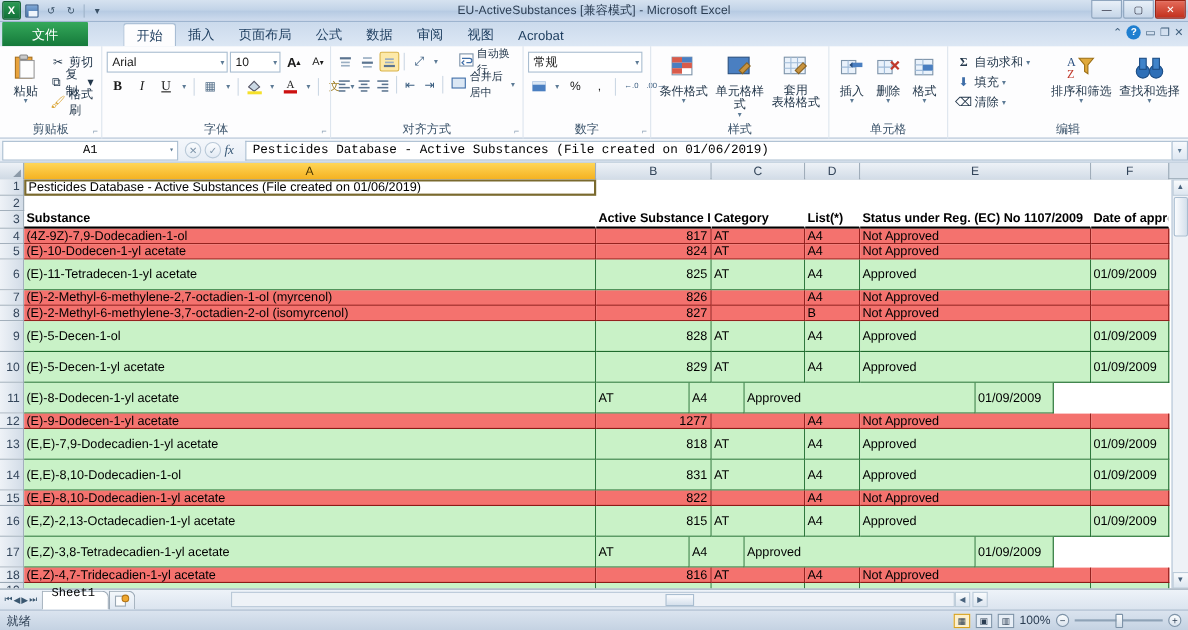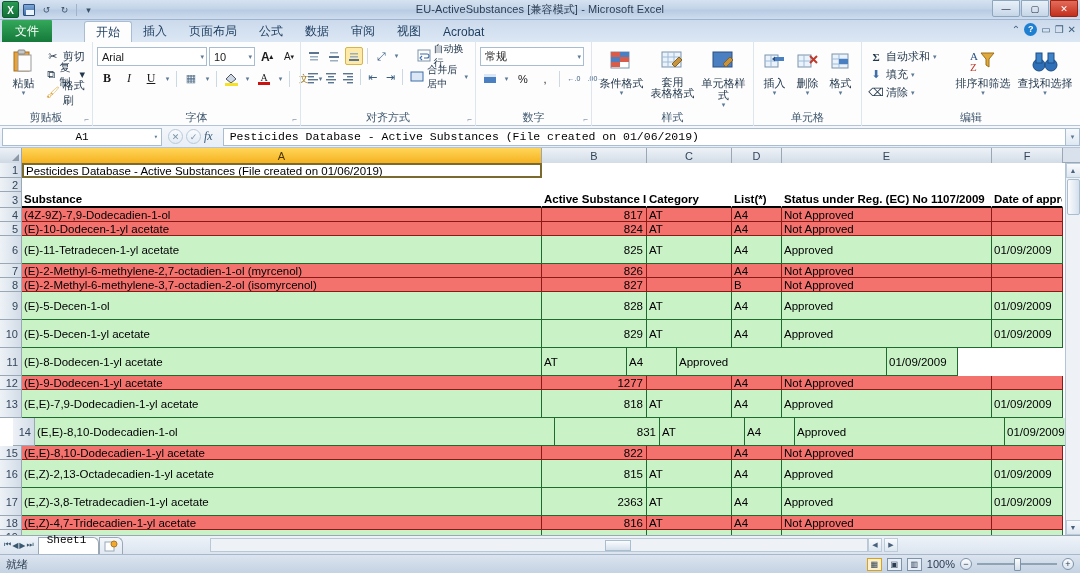--- a/index.html
+++ b/index.html
@@ -48,21 +48,21 @@
     height:22px; display:flex; align-items:flex-end; padding-left:2px;
     background:linear-gradient(to bottom,#cbdaec,#dce7f4);
     position:relative;
   }
   .tab {
     height:21px; padding:0 11px; font-size:12px; color:#1c3c5e;
     display:flex;align-items:center; cursor:default; position:relative;
   }
   .tab.file {
     background:linear-gradient(to bottom,#34a85a,#15793a); color:#fff; font-weight:normal;
-    height:22px; padding:0 13px; border-radius:1px 1px 0 0;
+    height:22px; padding:0 27px; border-radius:1px 1px 0 0;
   }
   .tab.active {
     background:#fdfdfe; border:1px solid #a8bdd4; border-bottom:none;
     border-radius:3px 3px 0 0; color:#1c3c5e;margin-left:32px;
   }
   .tabhelp { position:absolute; right:4px; top:3px; display:flex; gap:4px; align-items:center; }
   .tabhelp span { font-size:10px; color:#4a6party; color:#41607e; }
   .helpo { width:13px;height:13px;border-radius:50%;background:#1f7fd0;color:#fff;font-size:9px;font-weight:bold;line-height:13px;text-align:center; }
 
   
@@ -475,37 +475,37 @@
                 <rect x="11" y="7" width="9" height="5" fill="#d95b4a"></rect>
                 <rect x="2" y="12" width="9" height="5" fill="#d95b4a"></rect>
               </svg>
           </div>
           <div class="cap">条件格式</div>
           <div class="arr">▾</div>
         </div>
         <div class="bigbtn" style="width:54px">
           <div class="ic">
             <svg width="26" height="24" viewBox="0 0 26 24">
+                <rect x="2" y="2" width="19" height="15" fill="#4a7fc1" stroke="#2b5080"></rect>
+                <path d="M12 14 l7-7 3 3 -7 7 z" fill="#c8933e" stroke="#8a6220"></path>
+              </svg>
+          </div>
+          <div class="cap">单元格样式</div>
+          <div class="arr">▾</div>
+        </div>
+        <div class="bigbtn" style="width:54px">
+          <div class="ic">
+            <svg width="26" height="24" viewBox="0 0 26 24">
                 <rect x="2" y="2" width="19" height="15" fill="#eaf2fb" stroke="#7d93a9"></rect>
                 <path d="M2 7 h19 M2 12 h19 M8 2 v15 M14 2 v15" stroke="#9fbad8"></path>
                 <path d="M12 14 l7-7 3 3 -7 7 z" fill="#c8933e" stroke="#8a6220"></path>
               </svg>
           </div>
           <div class="cap" style="line-height:11px">套用</div>
           <div class="cap" style="line-height:11px">表格格式</div>
-        </div>
-        <div class="bigbtn" style="width:54px">
-          <div class="ic">
-            <svg width="26" height="24" viewBox="0 0 26 24">
-                <rect x="2" y="2" width="19" height="15" fill="#4a7fc1" stroke="#2b5080"></rect>
-                <path d="M12 14 l7-7 3 3 -7 7 z" fill="#c8933e" stroke="#8a6220"></path>
-              </svg>
-          </div>
-          <div class="cap">单元格样式</div>
-          <div class="arr">▾</div>
         </div>
       </div>
       <div class="glabel">样式</div>
     </div>
 
     <div class="rgroup" style="width:108px">
       <div class="gbody">
         <div class="bigbtn" style="width:36px">
           <div class="ic">
             <svg width="24" height="22" viewBox="0 0 24 22">
@@ -727,21 +727,21 @@
         <div class="row data green" style="height: 28px;">
           <div class="rh" style="height: 28px;">13</div>
           <div class="cell" style="width: 520px; flex: 0 0 520px; height: 28px;">(E,E)-7,9-Dodecadien-1-yl acetate</div>
           <div class="cell num" style="width: 105px; flex: 0 0 105px; height: 28px;">818</div>
           <div class="cell" style="width: 85px; flex: 0 0 85px; height: 28px;">AT</div>
           <div class="cell" style="width: 50px; flex: 0 0 50px; height: 28px;">A4</div>
           <div class="cell" style="width: 210px; flex: 0 0 210px; height: 28px;">Approved</div>
           <div class="cell" style="width: 71px; flex: 0 0 71px; height: 28px;">01/09/2009</div>
         </div>
         <div class="row data green" style="height: 28px;">
-          <div class="rh" style="height: 28px; margin-left: 13px;">14</div>
+          <div class="rh" style="height: 28px;">14</div>
           <div class="cell" style="width: 520px; flex: 0 0 520px; height: 28px; text-align: center;">(E,E)-8,10-Dodecadien-1-ol</div>
           <div class="cell num" style="width: 105px; flex: 0 0 105px; height: 28px;">831</div>
           <div class="cell" style="width: 85px; flex: 0 0 85px; height: 28px;">AT</div>
           <div class="cell" style="width: 50px; flex: 0 0 50px; height: 28px;">A4</div>
           <div class="cell" style="width: 210px; flex: 0 0 210px; height: 28px;">Approved</div>
           <div class="cell" style="width: 71px; flex: 0 0 71px; height: 28px;">01/09/2009</div>
         </div>
         <div class="row data red" style="height: 14px;">
           <div class="rh" style="height: 14px;">15</div>
           <div class="cell" style="width: 520px; flex: 0 0 520px; height: 14px;">(E,E)-8,10-Dodecadien-1-yl acetate</div>
@@ -756,21 +756,20 @@
           <div class="cell" style="width: 520px; flex: 0 0 520px; height: 28px;">(E,Z)-2,13-Octadecadien-1-yl acetate</div>
           <div class="cell num" style="width: 105px; flex: 0 0 105px; height: 28px;">815</div>
           <div class="cell" style="width: 85px; flex: 0 0 85px; height: 28px;">AT</div>
           <div class="cell" style="width: 50px; flex: 0 0 50px; height: 28px;">A4</div>
           <div class="cell" style="width: 210px; flex: 0 0 210px; height: 28px;">Approved</div>
           <div class="cell" style="width: 71px; flex: 0 0 71px; height: 28px;">01/09/2009</div>
         </div>
         <div class="row data green" style="height: 28px;">
           <div class="rh" style="height: 28px;">17</div>
           <div class="cell" style="width: 520px; flex: 0 0 520px; height: 28px;">(E,Z)-3,8-Tetradecadien-1-yl acetate</div>
-          <div class="cell num" style="width: 105px; flex: 0 0 105px; height: 28px;">2363</div>
           <div class="cell" style="width: 85px; flex: 0 0 85px; height: 28px;">AT</div>
           <div class="cell" style="width: 50px; flex: 0 0 50px; height: 28px;">A4</div>
           <div class="cell" style="width: 210px; flex: 0 0 210px; height: 28px;">Approved</div>
           <div class="cell" style="width: 71px; flex: 0 0 71px; height: 28px;">01/09/2009</div>
         </div>
         <div class="row data red" style="height: 14px;">
           <div class="rh" style="height: 14px;">18</div>
           <div class="cell" style="width: 520px; flex: 0 0 520px; height: 14px;">(E,Z)-4,7-Tridecadien-1-yl acetate</div>
           <div class="cell num" style="width: 105px; flex: 0 0 105px; height: 14px;">816</div>
           <div class="cell" style="width: 85px; flex: 0 0 85px; height: 14px;">AT</div>

